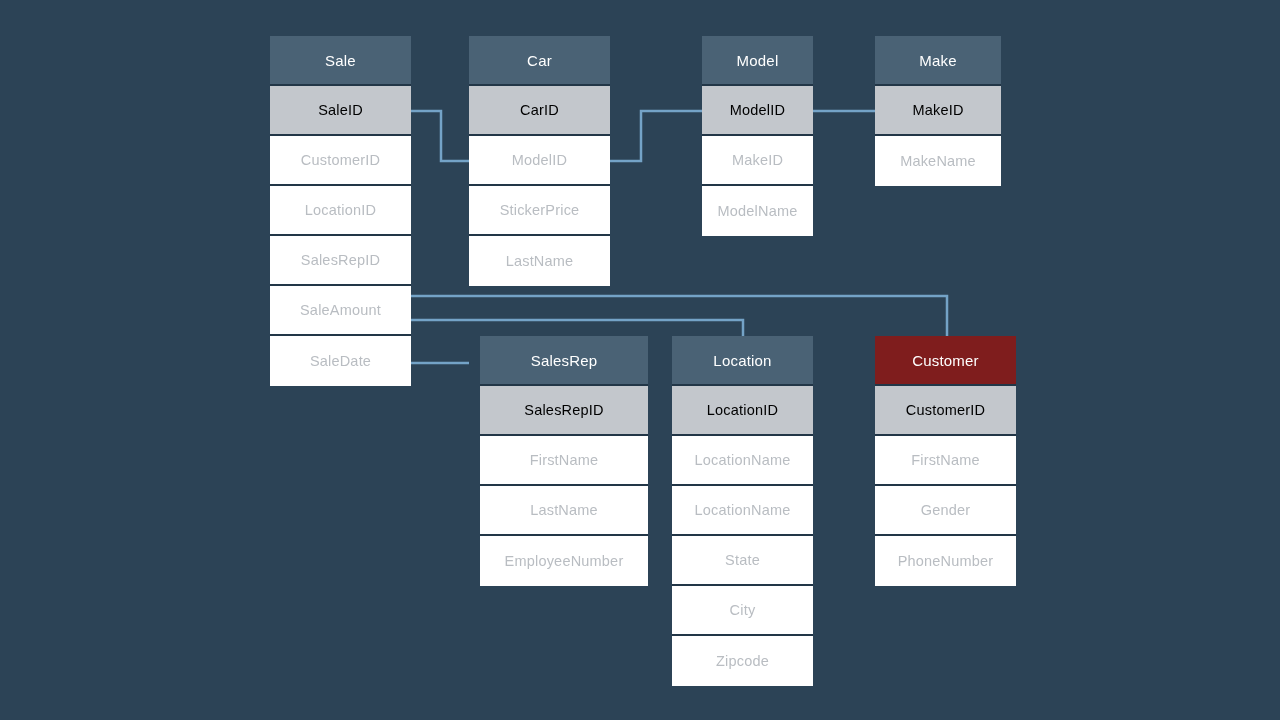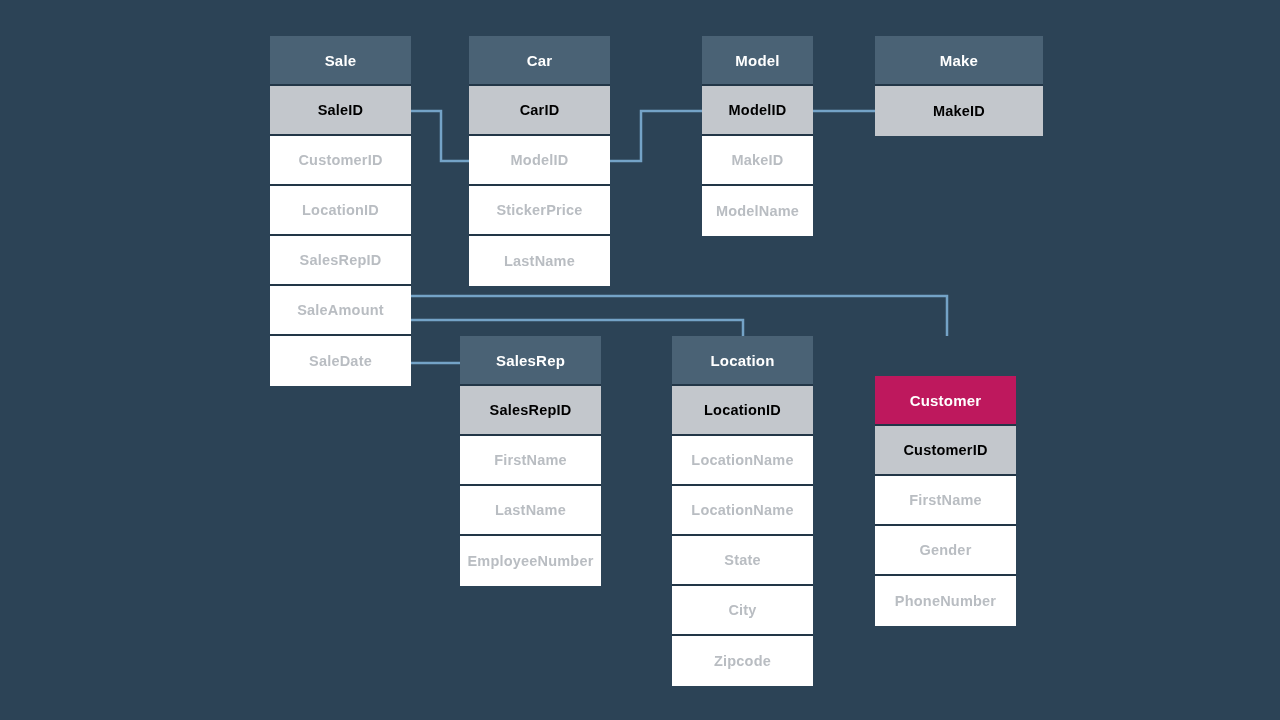--- a/index.html
+++ b/index.html
@@ -32,21 +32,20 @@
   #entity-layer {
     position: absolute;
     left: 0; top: 0;
     width: 1280px;
     height: 720px;
     z-index: 2;
   }
   .entity {
     position: absolute;
     box-sizing: border-box;
-    font-weight: bold;
   }
   .entity-header {
     box-sizing: border-box;
     height: 50px;
     background: #4a6275;
     color: #ffffff;
     font-size: 15px;
     display: flex;
     align-items: center;
     justify-content: center;
@@ -101,41 +100,42 @@
         <div class="entity-field">ModelID</div>
         <div class="entity-field">StickerPrice</div>
         <div class="entity-field">LastName</div>
       </div>
       <div class="entity" style="left: 672px; top: 36px; width: 141px; padding-left: 30px;">
         <div class="entity-header" style="background: rgb(74, 98, 117);">Model</div>
         <div class="entity-field pk">ModelID</div>
         <div class="entity-field">MakeID</div>
         <div class="entity-field">ModelName</div>
       </div>
-      <div class="entity" style="left: 875px; top: 36px; width: 168px;">
+      <div class="entity" style="left: 875px; top: 36px; width: 126px;">
         <div class="entity-header" style="background: rgb(74, 98, 117);">Make</div>
         <div class="entity-field pk">MakeID</div>
+        <div class="entity-field">MakeName</div>
       </div>
-      <div class="entity" style="left: 460px; top: 336px; width: 141px;">
+      <div class="entity" style="left: 480px; top: 336px; width: 168px;">
         <div class="entity-header" style="background: rgb(74, 98, 117);">SalesRep</div>
         <div class="entity-field pk">SalesRepID</div>
         <div class="entity-field">FirstName</div>
         <div class="entity-field">LastName</div>
         <div class="entity-field">EmployeeNumber</div>
       </div>
       <div class="entity" style="left: 672px; top: 336px; width: 141px;">
         <div class="entity-header" style="background: rgb(74, 98, 117);">Location</div>
         <div class="entity-field pk">LocationID</div>
         <div class="entity-field">LocationName</div>
         <div class="entity-field">LocationName</div>
         <div class="entity-field">State</div>
         <div class="entity-field">City</div>
         <div class="entity-field">Zipcode</div>
       </div>
       <div class="entity" style="left: 875px; top: 336px; width: 141px;">
-        <div class="entity-header" style="background: #be185d; margin-top: 40px;">Customer</div>
+        <div class="entity-header" style="background: #7f1d1d;">Customer</div>
         <div class="entity-field pk">CustomerID</div>
         <div class="entity-field">FirstName</div>
         <div class="entity-field">Gender</div>
         <div class="entity-field">PhoneNumber</div>
       </div>
     </div>
 </div>
 
 </body></html>

